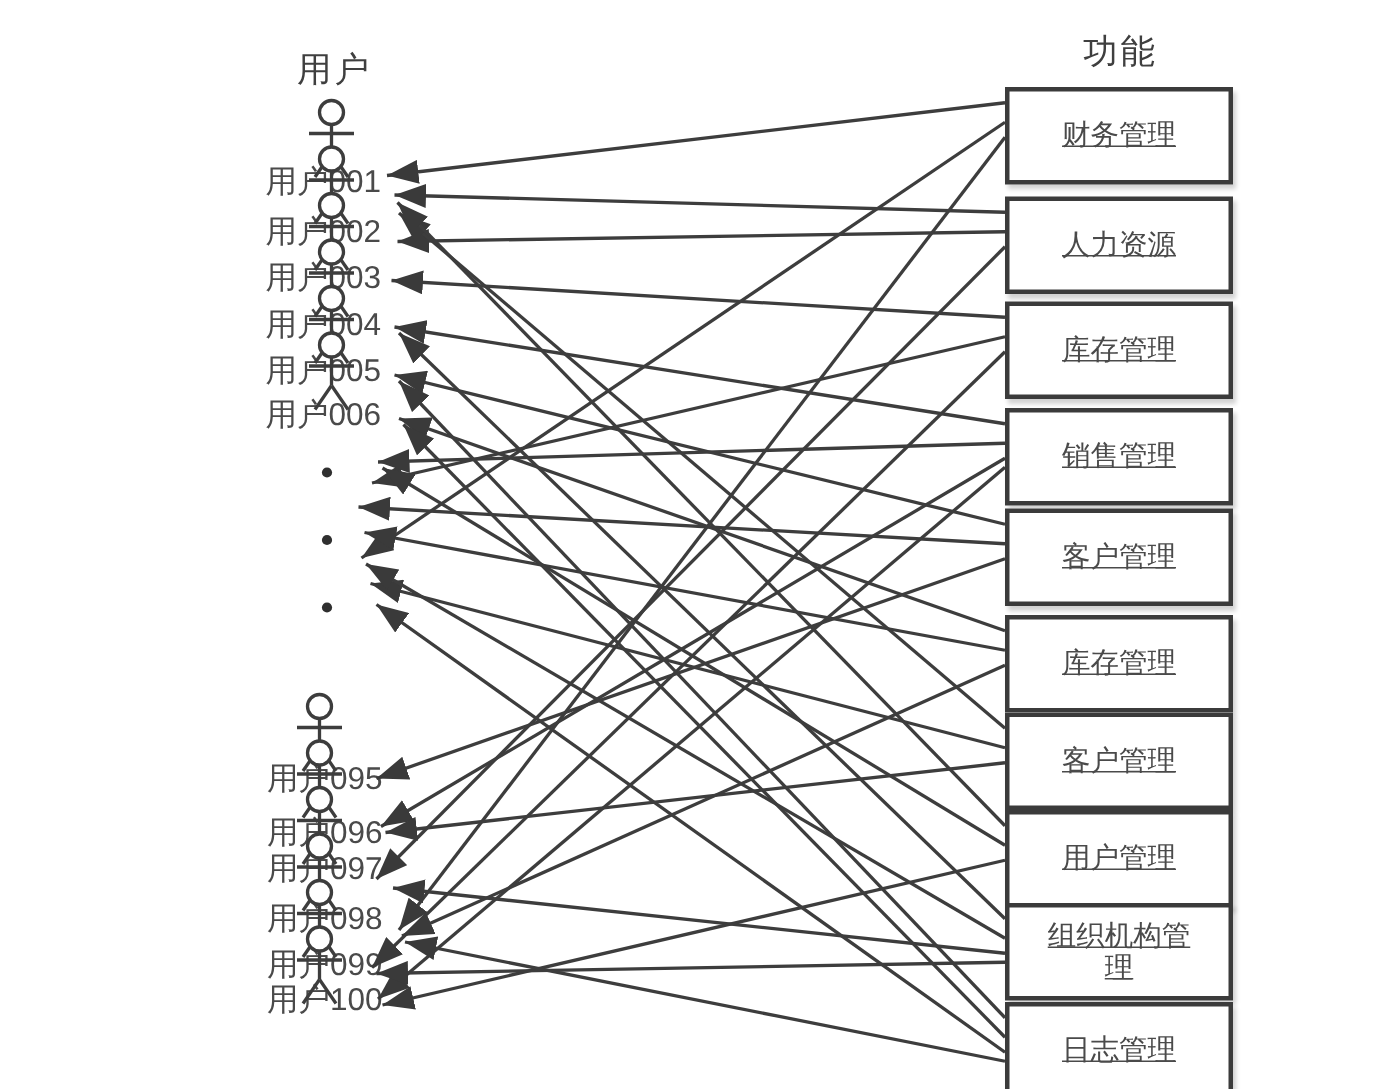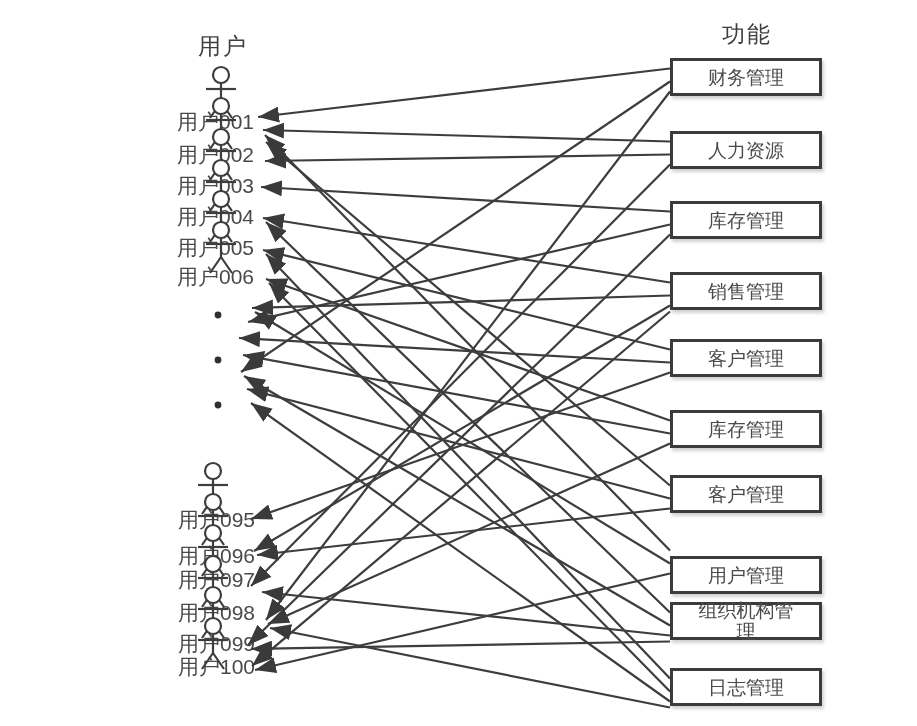--- a/index.html
+++ b/index.html
@@ -10,25 +10,25 @@
   }
   .col-header{
     position:absolute;z-index:1;font-size:23px;color:#3f3f3f;
     letter-spacing:2px;font-weight:normal;
   }
   .user-label{
     position:absolute;z-index:1;font-size:21px;color:#4a4a4a;
     white-space:nowrap;line-height:26px;
   }
   .fn-box{
-    position:absolute;z-index:2;left:670px;width:152px;height:38px;
+    position:absolute;z-index:2;left:670px;width:152px;height:65px;
     box-sizing:border-box;border:3px solid #3b3b3b;background:#ffffff;
     display:flex;align-items:center;justify-content:center;
     font-size:19px;color:#4a4a4a;text-align:center;line-height:21px;
-    white-space:pre-line;box-shadow:2px 3px 3px rgba(0,0,0,0.18);
+    white-space:pre-line;box-shadow:2px 3px 3px rgba(0,0,0,0.18);text-decoration:underline;
   }
   #diagram-svg{position:absolute;left:0;top:0;z-index:3;pointer-events:none;}
   #watermark{position:absolute;z-index:4;left:696px;top:655px;width:210px;height:60px;}
   #watermark .wm-text{
     position:absolute;left:38px;top:13px;font-size:28px;color:#9b9b9b;
     white-space:nowrap;
     text-shadow:0 0 3px #ffffff,0 0 2px #ffffff,0 0 1px #ffffff;
   }
   #watermark svg{position:absolute;left:0;top:2px;}
 </style>
@@ -56,21 +56,21 @@
       <div class="user-label" style="left: 178px; top: 654px;">用户100</div>
     </div>
   <div id="boxes-layer">
       <div class="fn-box" style="top: 58px;">财务管理</div>
       <div class="fn-box" style="top: 131px;">人力资源</div>
       <div class="fn-box" style="top: 201px;">库存管理</div>
       <div class="fn-box" style="top: 272px;">销售管理</div>
       <div class="fn-box" style="top: 339px;">客户管理</div>
       <div class="fn-box" style="top: 410px;">库存管理</div>
       <div class="fn-box" style="top: 475px;">客户管理</div>
-      <div class="fn-box" style="top: 540px; margin-top: 16px;">用户管理</div>
+      <div class="fn-box" style="top: 540px;">用户管理</div>
       <div class="fn-box" style="top: 602px;">组织机构管
 理</div>
       <div class="fn-box" style="top: 668px;">日志管理</div>
     </div>
 
   <svg id="diagram-svg" width="917" height="726">
     <defs>
       <marker id="arrowhead" markerUnits="userSpaceOnUse" markerWidth="24" markerHeight="16" refX="21" refY="8" orient="auto">
         <path d="M0,0 L21,8 L0,16 Z" fill="#3a3a3a"></path>
       </marker>

